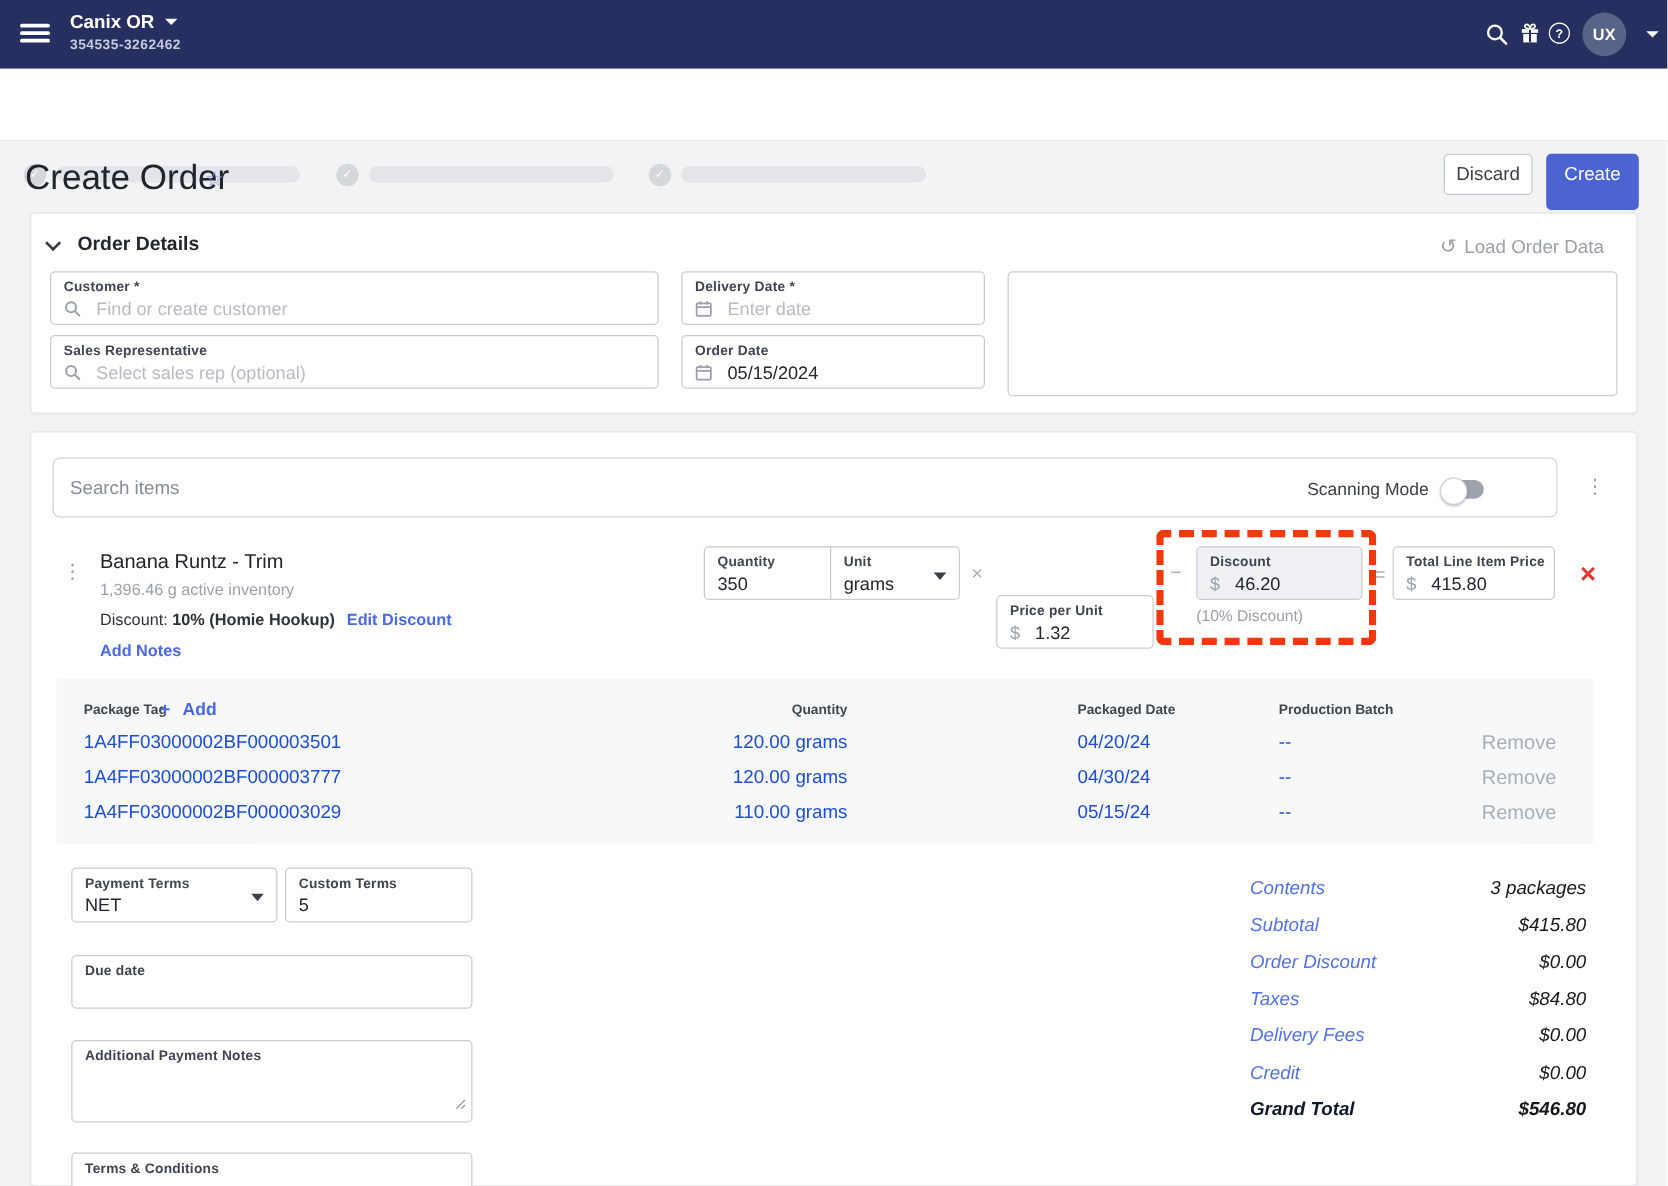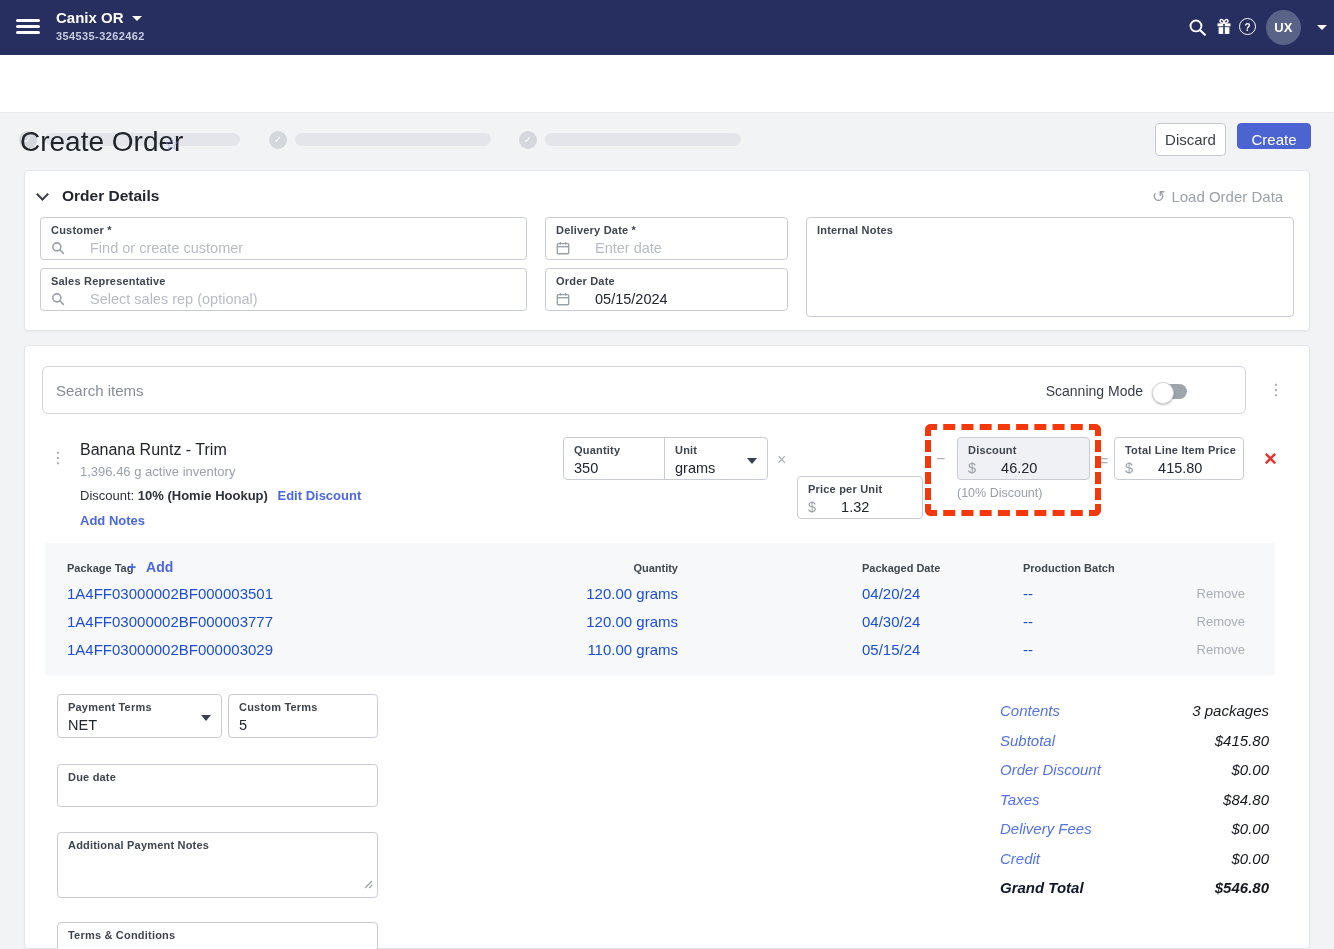--- a/index.html
+++ b/index.html
@@ -23,40 +23,40 @@
   .help-circle{left:1239px;top:18px;width:17px;height:17px;border:1.6px solid #fff;border-radius:50%;color:#fff;font-size:10px;font-weight:700;text-align:center;line-height:17px;}
   .avatar{left:1266px;top:10px;width:35px;height:35px;border-radius:50%;background:#596387;color:#fff;font-size:13px;font-weight:700;text-align:center;line-height:35px;letter-spacing:.3px;}
   .nav-caret{left:1309px;top:25px;}
 
   
   .actionbar{left:0;top:55px;width:1334px;height:58px;background:#fff;border-bottom:1px solid #e7e9ec;}
   .skel-circle{width:18px;height:18px;border-radius:50%;background:#d4d7dc;color:#fff;font-size:10px;text-align:center;line-height:18px;}
   .skel-bar{height:13px;border-radius:7px;background:#e3e5ea;}
   .btn{border-radius:4px;font-size:15px;text-align:center;line-height:31px;cursor:pointer;}
   .btn-discard{left:1155px;top:68px;width:71px;height:33px;background:#fff;border:1px solid #c6cad0;color:#3c4149;}
-  .btn-create{left:1237px;top:68px;width:74px;height:26px;background:#4c63d2;border:1px solid #4c63d2;color:#fff;}
+  .btn-create{left:1237px;top:68px;width:74px;height:45px;background:#4c63d2;border:1px solid #4c63d2;color:#fff;}
 
   
   .page-title{left:20px;top:126px;font-size:28px;color:#20242b;}
   .fav-star{left:164px;top:134px;font-size:17px;color:#8b9cf0;cursor:pointer;}
 
   
   .card{background:#fff;border:1px solid #e3e5e9;border-radius:4px;box-shadow:0 1px 2px rgba(0,0,0,.04);}
   .card1{left:24px;top:170px;width:1286px;height:161px;}
   .card2{left:24px;top:345px;width:1286px;height:604px;}
 
   .sec-chevron{left:38px;top:190px;width:9px;height:9px;border-left:2px solid #353b45;border-bottom:2px solid #353b45;transform:rotate(-45deg);}
   .sec-title{left:62px;top:187px;font-size:15.5px;font-weight:700;color:#22262e;}
   .load-link{left:1152px;top:187px;font-size:15px;color:#9ba1a9;cursor:pointer;}
   .load-link .g{font-size:16px;margin-right:6px;}
 
   
   .fieldbox{background:#fff;border:1px solid #c8ccd2;border-radius:4px;padding:6px 10px;}
   .lbl{font-size:11px;font-weight:700;color:#3e454f;letter-spacing:.2px;margin-bottom:4px;white-space:nowrap;}
-  .val{font-size:14.5px;color:#21252d;display:flex;align-items:center;gap:25px;white-space:nowrap;}
+  .val{font-size:14.5px;color:#21252d;display:flex;gap:12px;white-space:nowrap;}
   .ph{color:#b7bcc4;}
   .cur{color:#9aa1aa;}
   .icon-g{flex:0 0 auto;display:inline-flex;}
   .sel-caret{position:absolute;right:10px;top:50%;margin-top:-1px;width:0;height:0;border-left:5px solid transparent;border-right:5px solid transparent;border-top:6px solid #3a414c;}
 
   
   .searchbox{left:42px;top:366px;width:1204px;height:48px;border:1px solid #d2d6da;border-radius:6px;background:#fff;}
   .search-ph{position:absolute;left:13px;top:15px;font-size:15px;color:#868d96;}
   .scan-label{position:absolute;right:102px;top:16px;font-size:14px;color:#383e47;}
   .toggle{position:absolute;right:58px;top:17px;width:32px;height:15px;background:#9ea4ac;border-radius:8px;cursor:pointer;}
@@ -73,21 +73,21 @@
   .op{font-size:16px;color:#aab0b8;}
   .readonly{background:#f0f1f4;}
   .disc-note{left:957px;top:486px;font-size:12.5px;color:#99a0a9;}
   .remove-x{left:1264px;top:448px;font-size:22px;font-weight:700;color:#e3342e;cursor:pointer;line-height:22px;}
   .annotation{left:925px;top:424px;width:176px;height:92px;border:6px dashed #f5380c;border-radius:6px;pointer-events:none;z-index:5;}
 
   
   .pkg-table{left:45px;top:543px;width:1230px;height:132px;background:#f7f8f9;border-radius:2px;}
   .pkg-hdr{font-size:11px;font-weight:700;color:#40474f;}
   .pkg-cell{font-size:15px;color:#1d4ed8;}
-  .pkg-remove{font-size:13px;color:#a8aeb6;cursor:pointer;}
+  .pkg-remove{font-size:16px;color:#a8aeb6;cursor:pointer;}
   .r{text-align:right;}
 
   
   .duedate-val{background:#f1f2f4;margin:0;padding:2px 6px 2px 0;font-size:14.5px;color:#2a2f38;}
   .resize-h{position:absolute;right:4px;bottom:4px;}
 
   
   .sum-row{display:flex;justify-content:space-between;height:19px;margin-bottom:10.5px;font-size:15px;}
   .sum-label{color:#5472e8;cursor:pointer;}
   .sum-value{color:#15181d;}
@@ -170,21 +170,20 @@
           <line x1="1.5" y1="6.5" x2="14.5" y2="6.5" stroke="#9aa0a8" stroke-width="1.6"></line>
           <line x1="5" y1="1.2" x2="5" y2="4" stroke="#9aa0a8" stroke-width="1.6"></line>
           <line x1="11" y1="1.2" x2="11" y2="4" stroke="#9aa0a8" stroke-width="1.6"></line>
         </svg>
       </span>
       <span class="ph">Enter date</span>
     </div>
 </div>
 
 <div class="abs fieldbox" style="left:806px;top:217px;width:488px;height:100px;">
-  <div class="lbl">Internal Notes</div>
 </div>
 
 <div class="abs fieldbox" style="left:40px;top:268px;width:487px;height:43px;">
   <div class="lbl">Sales Representative</div>
   <div class="val">
       <span class="icon-g">
         <svg width="14" height="14" viewBox="0 0 16 16">
           <circle cx="6.7" cy="6.7" r="4.6" fill="none" stroke="#9aa0a8" stroke-width="1.8"></circle>
           <line x1="10.3" y1="10.3" x2="14.2" y2="14.2" stroke="#9aa0a8" stroke-width="1.8" stroke-linecap="round"></line>
         </svg>

